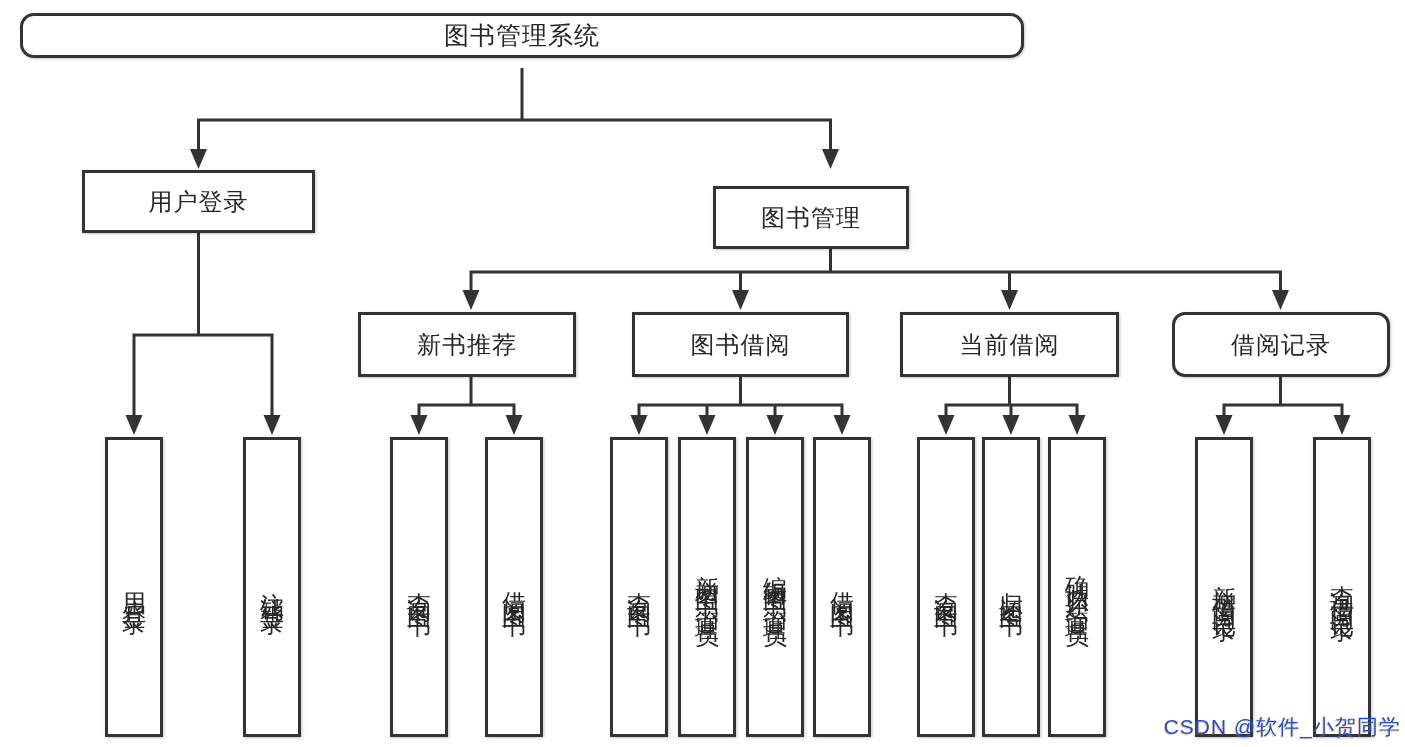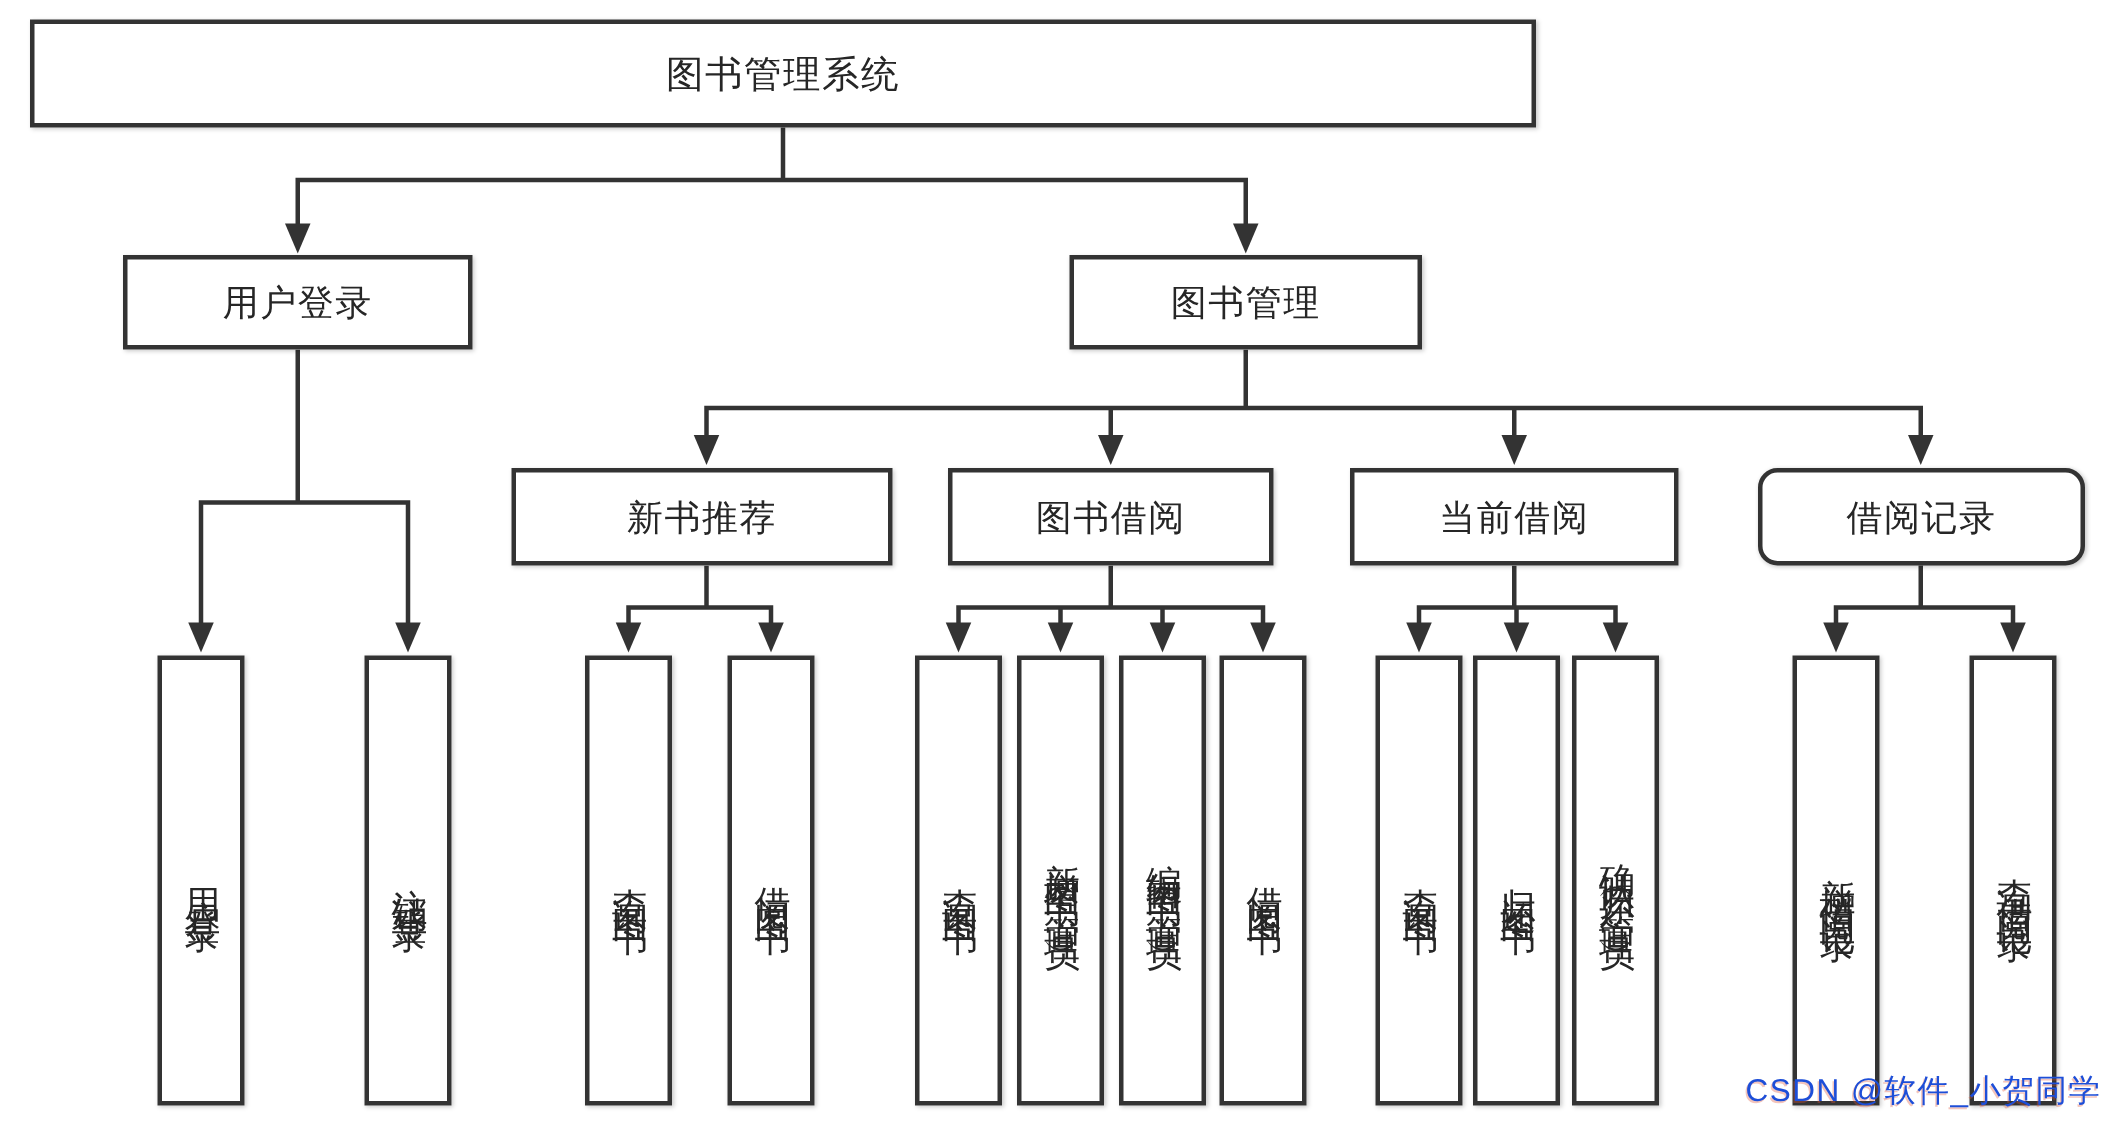--- a/index.html
+++ b/index.html
@@ -75,26 +75,26 @@
       <polygon points="1002.5,415 1019.5,415 1011,435"></polygon>
       <polygon points="1068.5,415 1085.5,415 1077,435"></polygon>
     </g>
     <g>
       <path d="M1280.5 377 V405 M1222.5 405 H1343.5 M1224 403.5 V417 M1342 403.5 V417"></path>
       <polygon points="1215.5,415 1232.5,415 1224,435"></polygon>
       <polygon points="1333.5,415 1350.5,415 1342,435"></polygon>
     </g>
   </svg>
 
-  <div class="node root" style="left:20px;top:13px;width:1004px;height:72px;">图书管理系统</div>
+  <div class="node root" style="left:20px;top:13px;width:1004px;height:45px;border-radius:14px;">图书管理系统</div>
 
   <div class="node" style="left:82px;top:170px;width:233px;height:63px;">用户登录</div>
-  <div class="node" style="left:713px;top:170px;width:235px;height:63px;">图书管理</div>
+  <div class="node" style="left:713px;top:186px;width:196px;height:63px;">图书管理</div>
 
-  <div class="node" style="left:341px;top:312px;width:254px;height:65px;font-family:Liberation Serif, serif;">新书推荐</div>
+  <div class="node" style="left:358px;top:312px;width:218px;height:65px;font-family:Liberation Serif, serif;">新书推荐</div>
   <div class="node" style="left:900px;top:312px;width:219px;height:65px;">当前借阅</div>
   <div class="node" style="left:632px;top:312px;width:217px;height:65px;">图书借阅</div>
   <div class="node" style="left:1172px;top:312px;width:218px;height:65px;border-radius:13px;">借阅记录</div>
 
   <div class="vnode" style="left:105px;">
     <span>用户登录</span>
   </div>
   <div class="vnode" style="left:243px;">
     <span>注销登录</span>
   </div>

